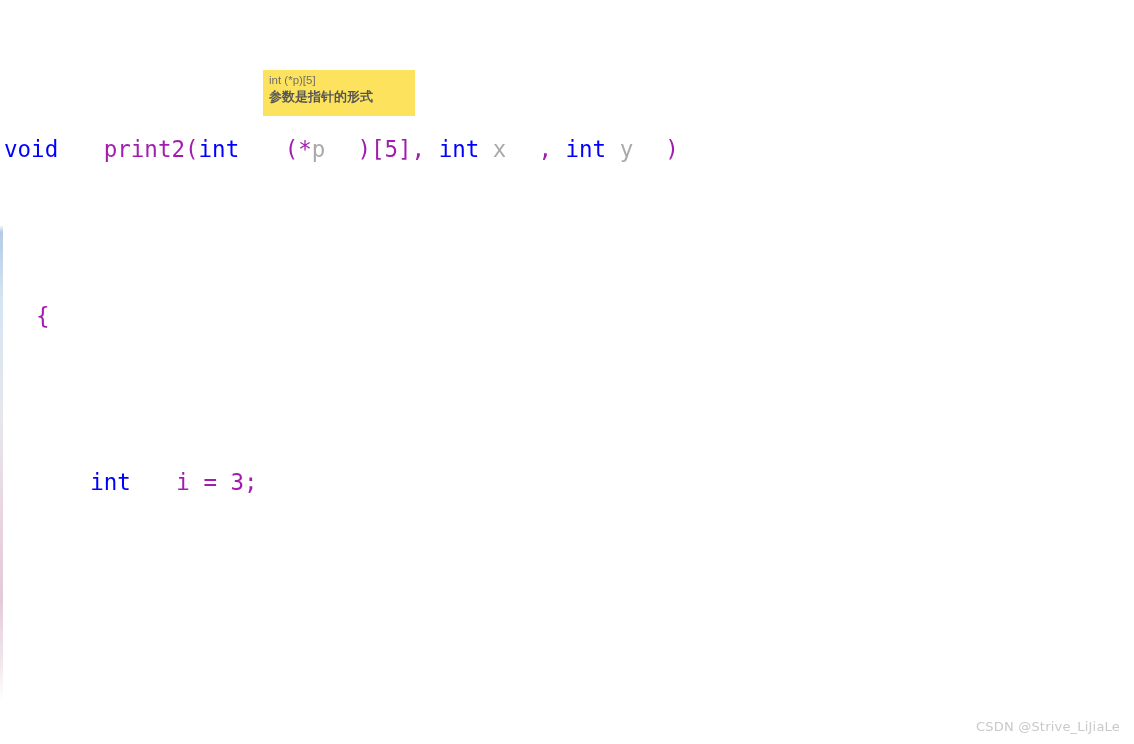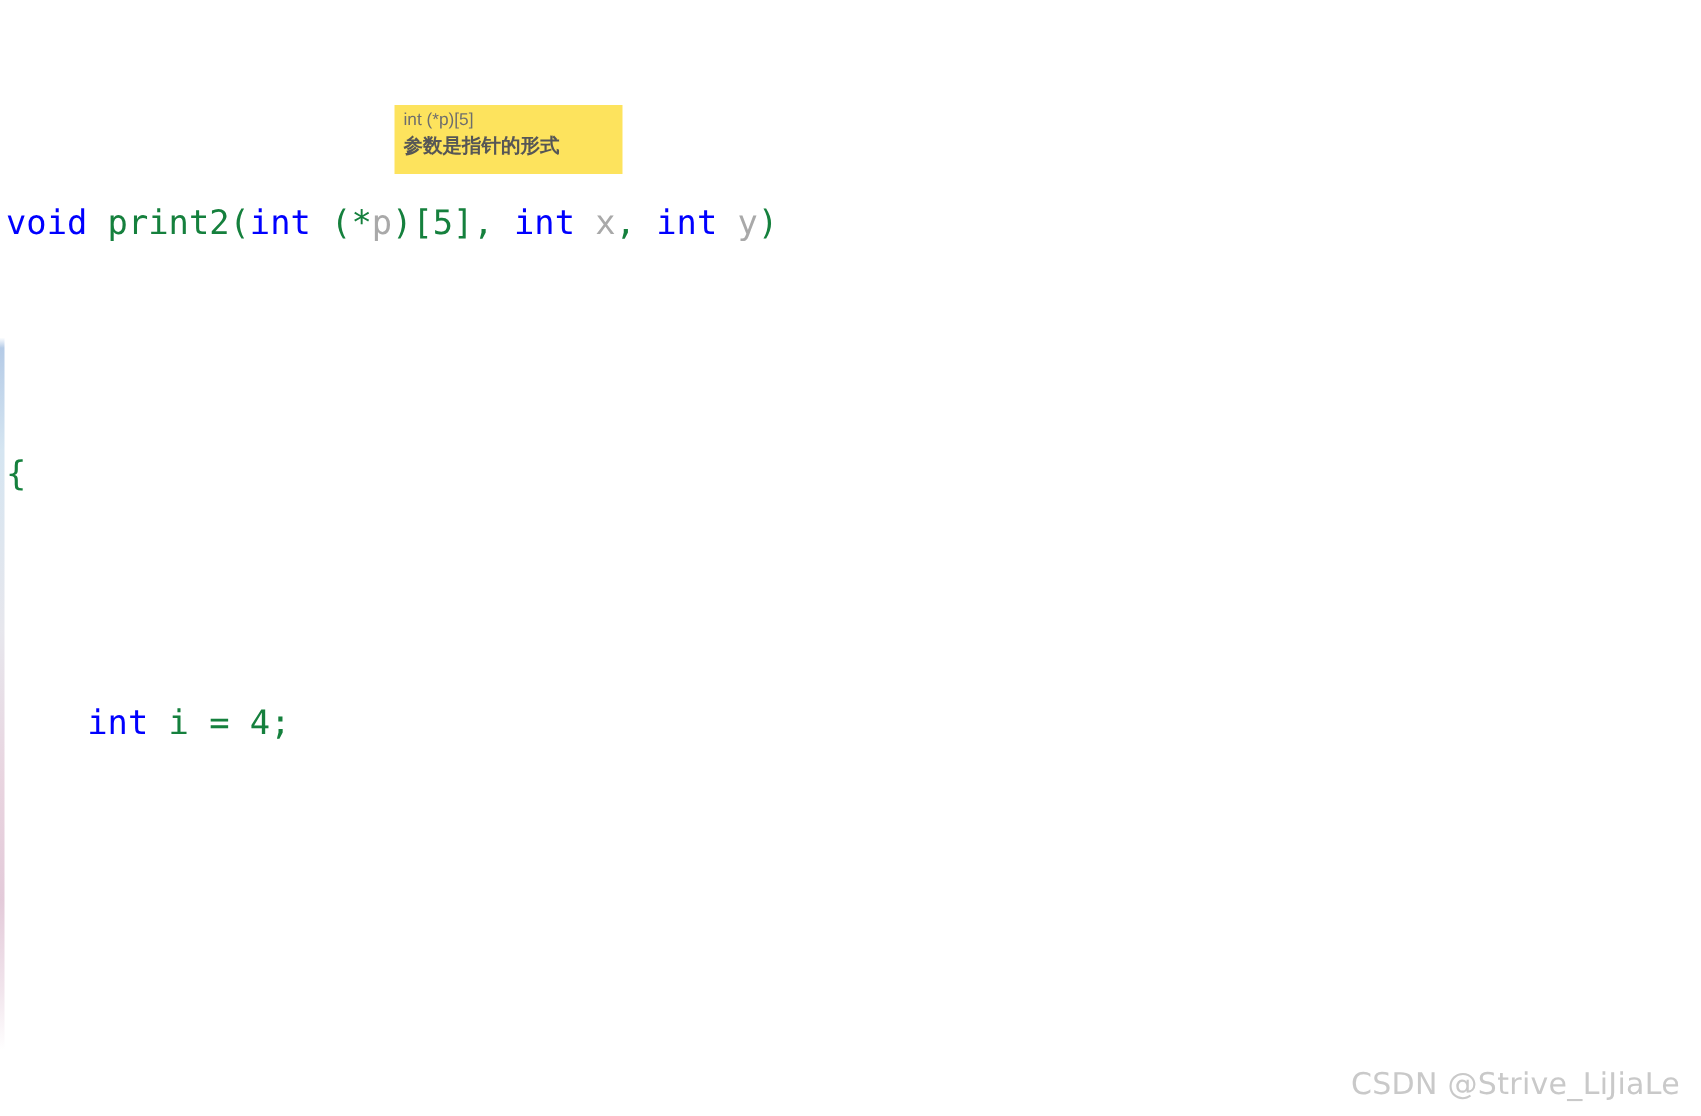--- a/index.html
+++ b/index.html
@@ -55,21 +55,21 @@
   }
 
   .line {
     height: 33.3px;
     white-space: pre;
     padding-left: 4px;
   }
 
   
   .kw      { color: #0000ff; text-align: right; }          
-  .plain   { color: #15803d; }          
+  .plain   { color: #a21caf; margin-left: 32px; }          
   .param   { color: #a9a9a9; }
 
   
   .annotation {
     position: absolute;
     left: 263px;
     top: 38px;
     width: 152px;
     height: 46px;
     background: #fde047;
@@ -95,21 +95,21 @@
     color: #3f3f3f;
     white-space: pre;
   }
 
   
   .watermark {
     position: absolute;
     right: 14px;
     bottom: 10px;
     font-family: "DejaVu Sans", "Liberation Sans", sans-serif;
-    font-size: 20px;
+    font-size: 13px;
     color: #c9c9c9;
     letter-spacing: 0.2px;
     white-space: pre;
   }
 </style>
 </head>
 <body>
 
 <div id="editor">
 
@@ -117,21 +117,21 @@
 
   <div class="code">
 
     
     <div class="line"><span class="kw">void</span><span class="plain"> print2(</span><span class="kw">int</span><span class="plain"> (*</span><span class="param">p</span><span class="plain">)[5], </span><span class="kw">int</span><span class="param"> x</span><span class="plain">, </span><span class="kw">int</span><span class="param"> y</span><span class="plain">)</span></div>
 
     
     <div class="line"><span class="plain">{</span></div>
 
     
-    <div class="line"><span class="plain">    </span><span class="kw">int</span><span class="plain"> i = 4;</span></div>
+    <div class="line"><span class="plain">    </span><span class="kw">int</span><span class="plain"> i = 3;</span></div>
 
     
 
     
     
 
     
     
 
     

